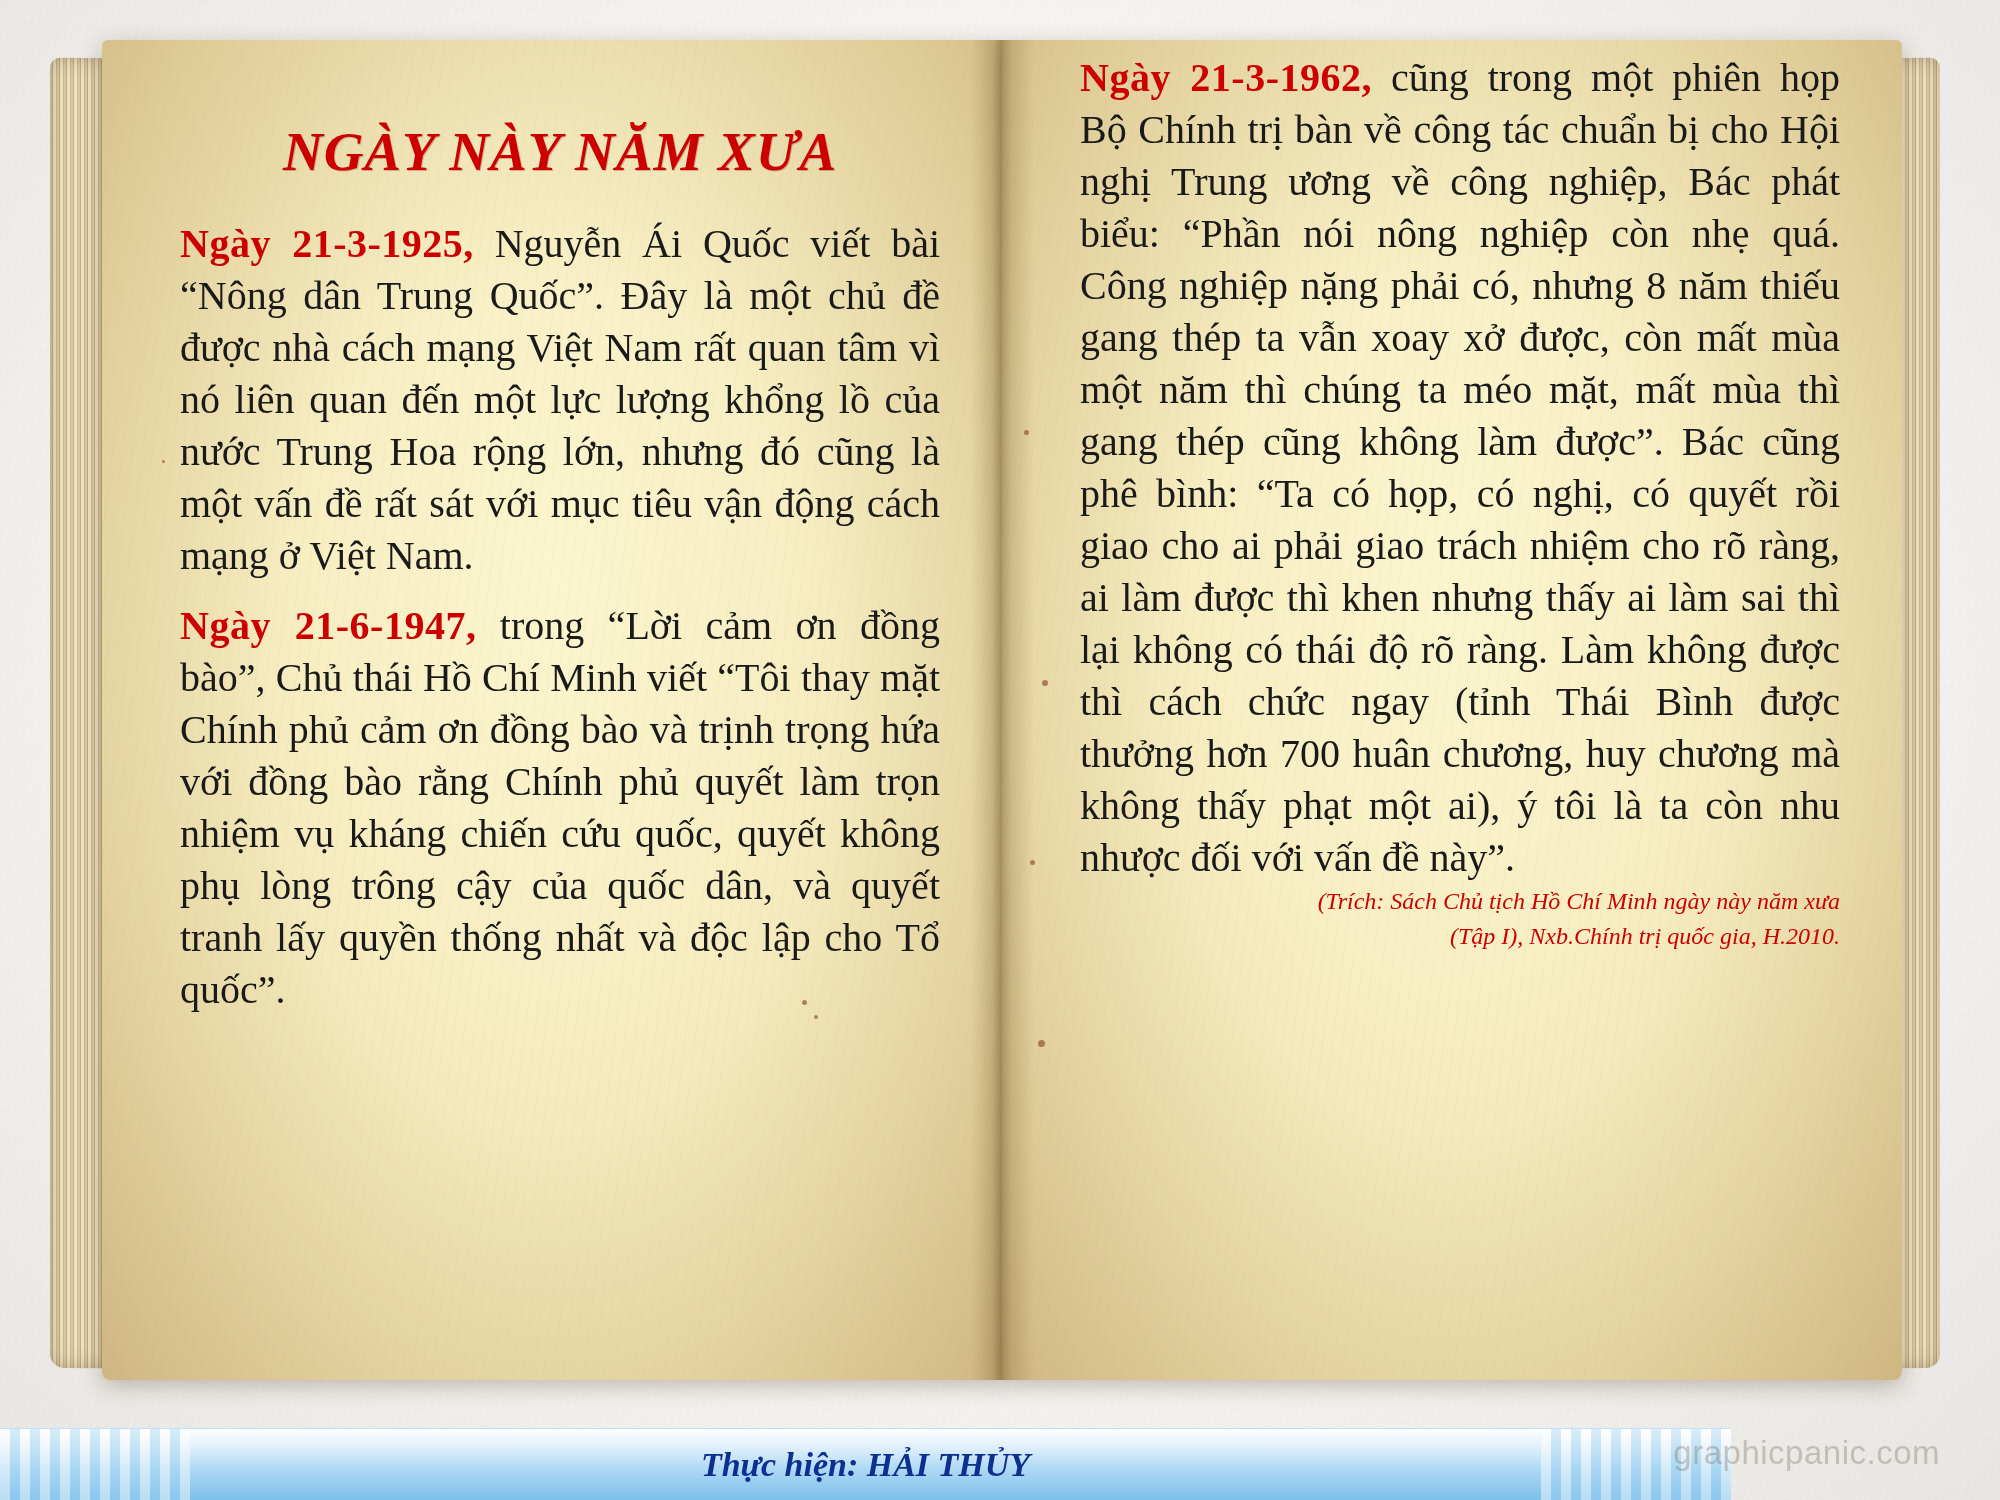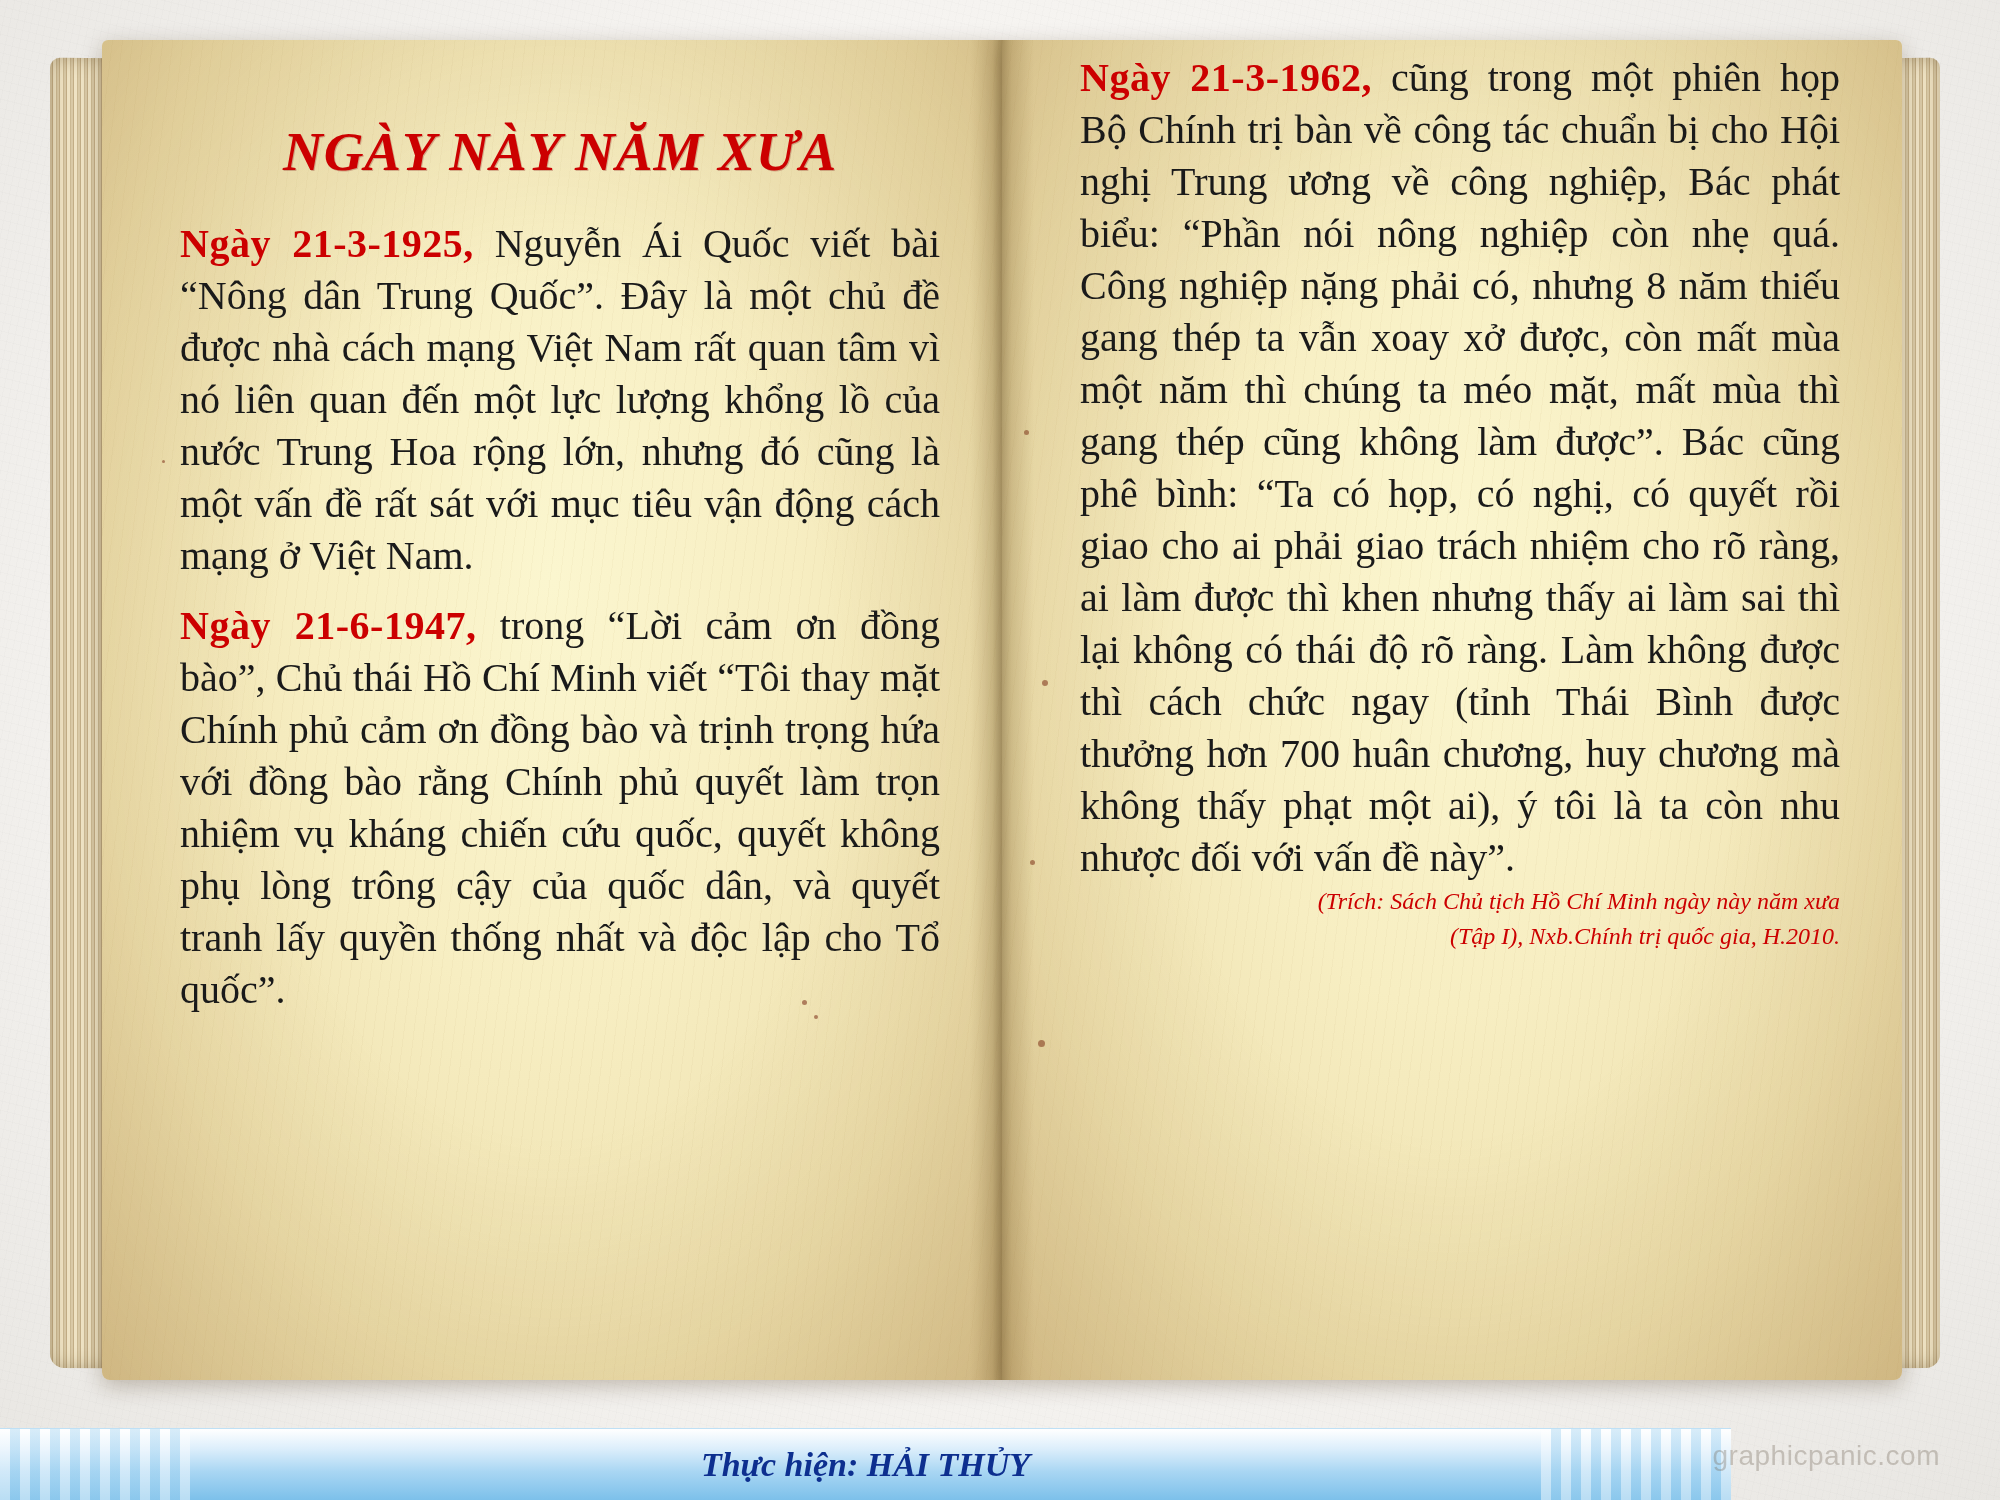--- a/index.html
+++ b/index.html
@@ -134,21 +134,21 @@
     font-size: 24px;
     line-height: 1.45;
     text-align: right;
     padding-left: 60px;
   }
 
   
   .watermark {
     position: absolute;
     right: 60px; bottom: 28px;
-    font-size: 28px;
+    font-size: 33px;
     color: rgba(120,110,95,0.35);
     font-family: "Liberation Sans", sans-serif;
     letter-spacing: 0.5px;
     z-index: 4;
   }
 
   
   .footer {
     position: absolute;
     left: 0; bottom: 0;

